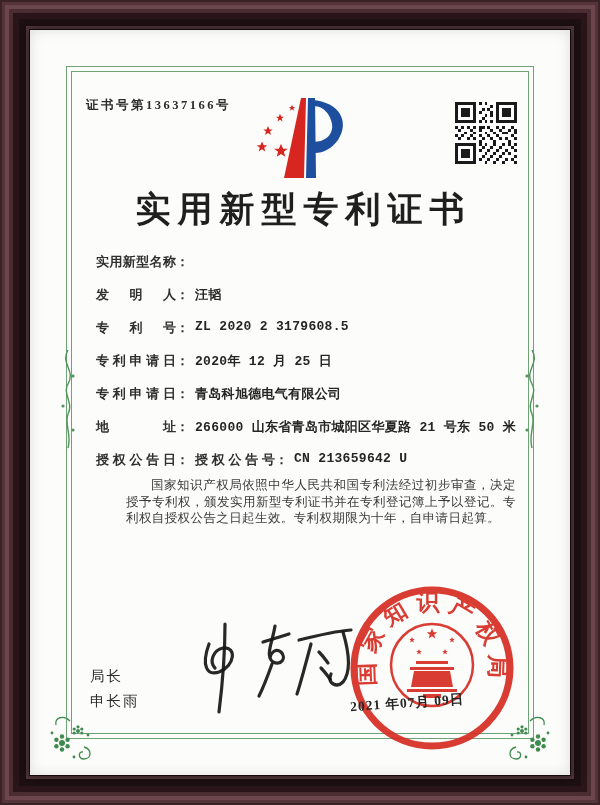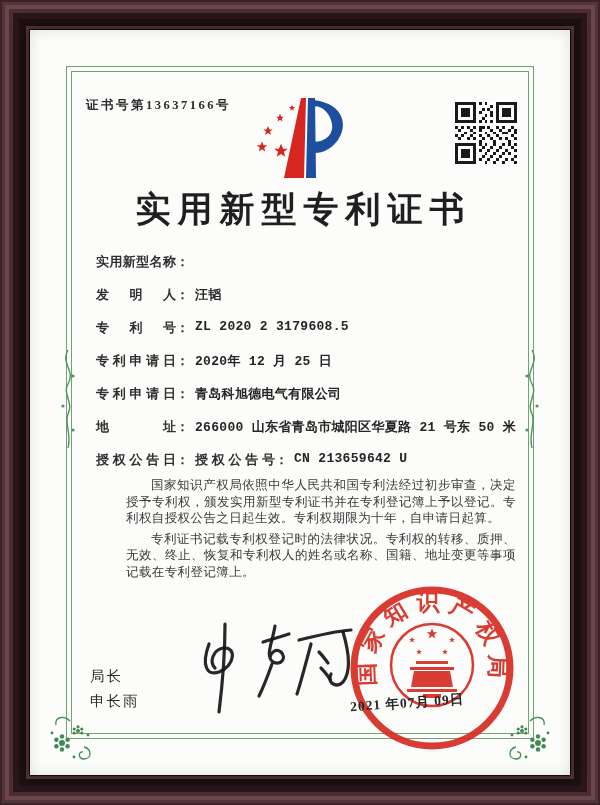--- a/index.html
+++ b/index.html
@@ -192,21 +192,20 @@
     <span class="f-label">授权公告日</span>
       <span class="f-colon">：</span>
     <span class="f-label pair2">授权公告号</span>
       <span class="f-colon">：</span>
       <span class="f-value">CN 213659642 U</span>
   </div>
 </div>
 
 <div class="bodytext">
   <p>国家知识产权局依照中华人民共和国专利法经过初步审查，决定授予专利权，颁发实用新型专利证书并在专利登记簿上予以登记。专利权自授权公告之日起生效。专利权期限为十年，自申请日起算。</p>
-  <p>专利证书记载专利权登记时的法律状况。专利权的转移、质押、无效、终止、恢复和专利权人的姓名或名称、国籍、地址变更等事项记载在专利登记簿上。</p>
 </div>
 
 <div class="signer">
   <div>局长</div>
   <div>申长雨</div>
 </div>
 
 <svg class="signature" width="160" height="100" viewBox="0 0 160 100" fill="none" stroke="#161616" stroke-width="3.2" stroke-linecap="round" stroke-opacity="0.92">
   <path d="M30,6 C30,30 27,70 24,94"></path>
   <path d="M14,26 C6,48 12,58 24,54 C40,48 42,28 28,30 C18,32 14,44 20,50"></path>

